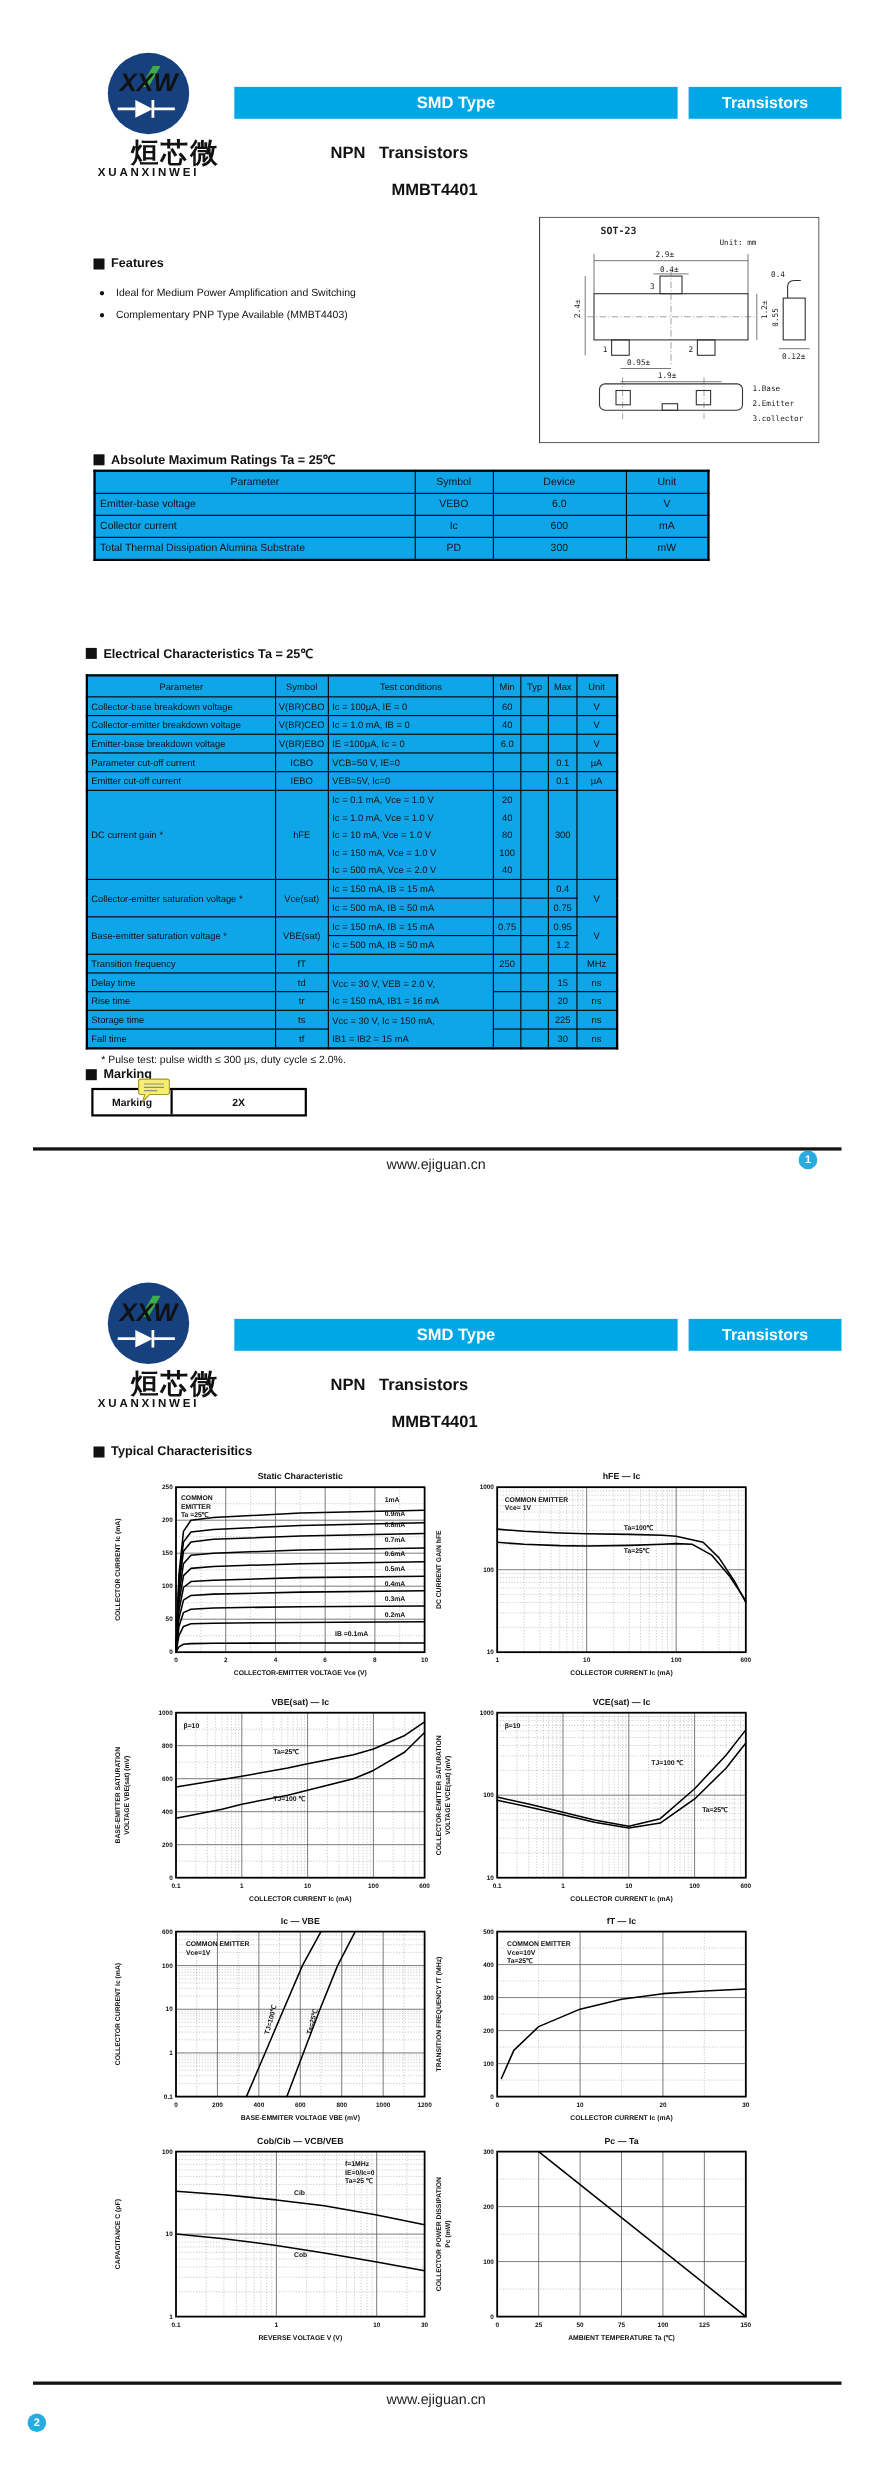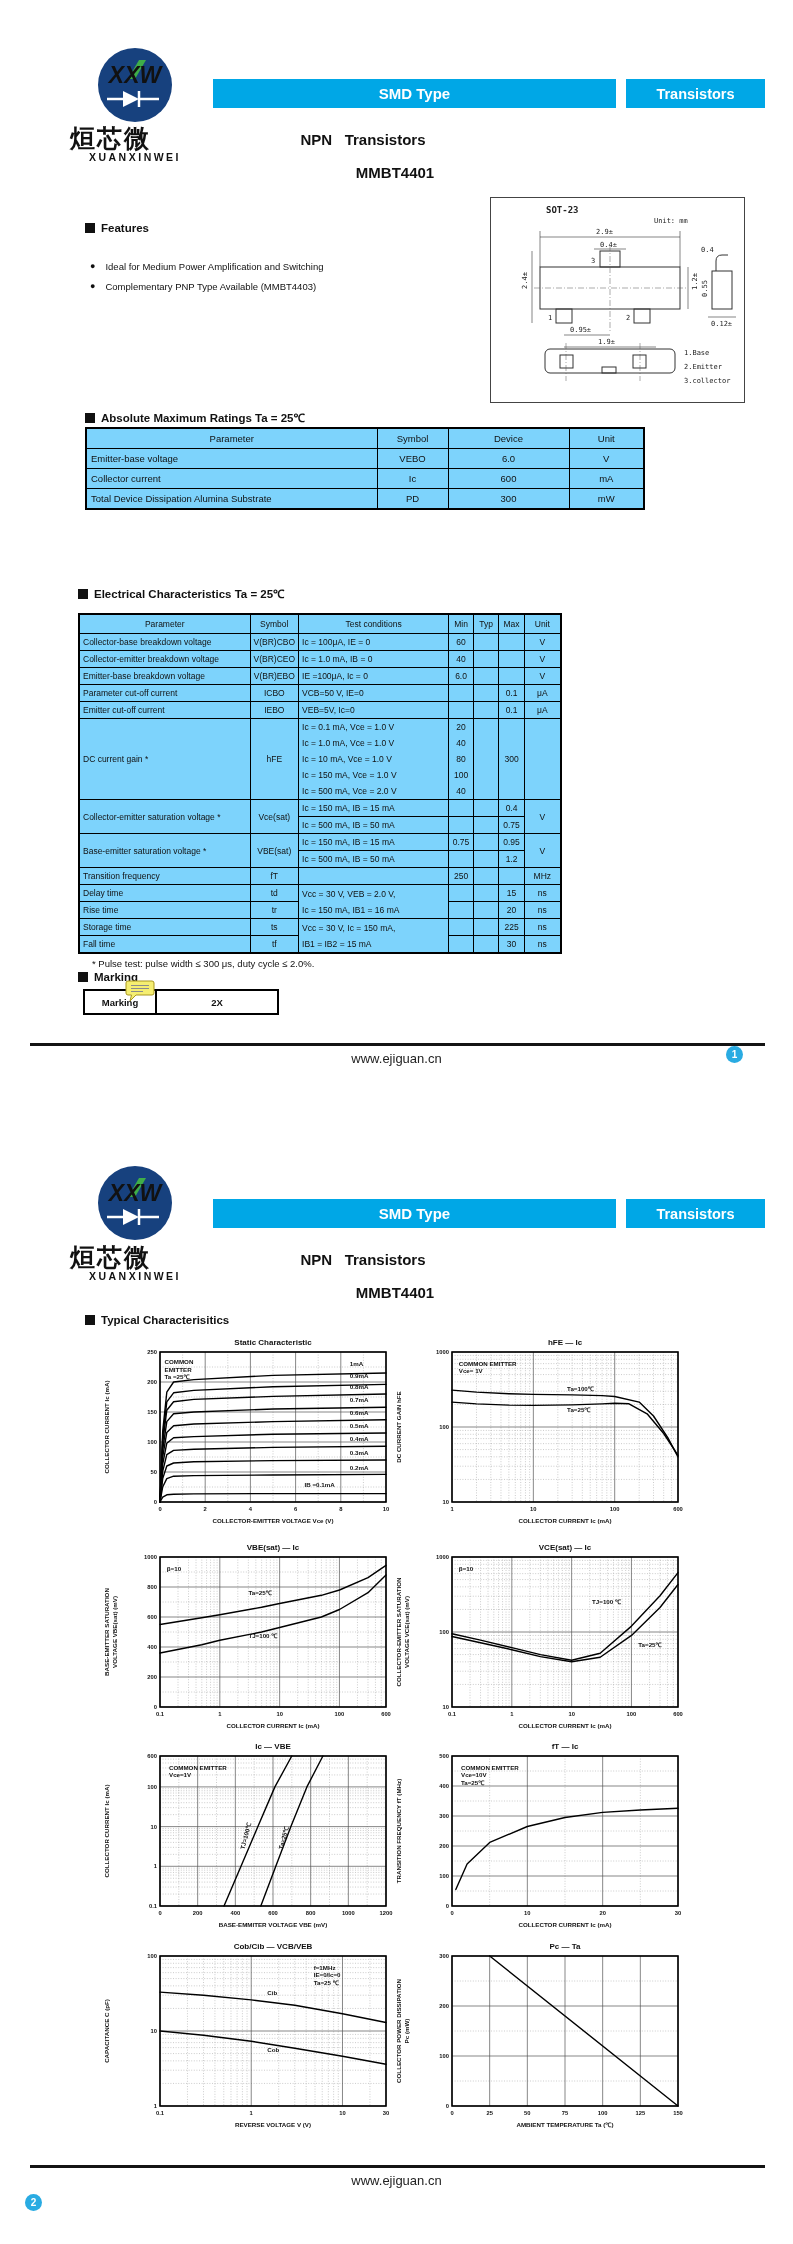--- a/index.html
+++ b/index.html
@@ -3,28 +3,28 @@
 <meta charset="utf-8">
 <style>
   html,body{margin:0;padding:0}
   body{width:793px;height:2244px;position:relative;background:#fff;color:#111;
        font-family:"Liberation Sans",sans-serif;overflow:hidden}
   .abs{position:absolute}
   .bar{background:#00a7e6;color:#fff;display:flex;align-items:center;justify-content:center;
        font-weight:bold;font-size:15px}
   .subtitle{font-size:15px;font-weight:bold;text-align:center;white-space:pre}
   .part{font-size:15px;font-weight:bold;text-align:center}
-  .cn{font-size:25px;font-weight:bold;text-align:left;letter-spacing:2px}
+  .cn{font-size:25px;font-weight:bold;text-align:right;letter-spacing:2px}
   .en{font-size:10.5px;font-weight:bold;text-align:center;letter-spacing:2.5px}
   .sec{font-size:11.5px;font-weight:bold;display:flex;align-items:center;gap:6px}
   .sq{display:inline-block;width:10px;height:10px;background:#111}
   .feat{font-size:9.5px}
   .feat .row{display:flex;align-items:center;gap:10px;height:20px}
   .dot{font-size:9px}
-  table.t{border-collapse:collapse;table-layout:fixed;border:2px solid #000;background:#7dd3fc}
+  table.t{border-collapse:collapse;table-layout:fixed;border:2px solid #000;background:#0ea5e9}
   .t td,.t th{border:1px solid #000;padding:0 4px;overflow:hidden;white-space:nowrap;
        font-weight:normal;text-align:left}
   .amr{font-size:9.5px}
   .amr td,.amr th{height:19px}
   .amr th{text-align:center}
   .elec{font-size:8.5px}
   .elec td,.elec th{height:16px;line-height:16px;padding:0 3px}
   .elec th{text-align:center;height:18px}
   .c{text-align:center !important}
   .ln{height:16px;line-height:16px;white-space:nowrap}
@@ -77,21 +77,21 @@
 <div class="abs bar" style="left:213px;top:79px;width:403px;height:29px">
   <span>SMD Type</span>
 </div>
 <div class="abs bar" style="left:626px;top:79px;width:139px;height:29px;font-size:14.5px">
   <span>Transistors</span>
 </div>
 
 <div class="abs subtitle" style="left:213px;top:131px;width:300px">NPN   Transistors</div>
 <div class="abs part" style="left:295px;top:164px;width:200px">MMBT4401</div>
 
-<div class="abs sec" style="left:85px;top:222px">
+<div class="abs sec" style="left:85px;top:234px">
   <span class="sq"></span>
   <span>Features</span>
 </div>
 <div class="abs feat" style="left:90px;top:256px">
   <div class="row">
     <span class="dot">●</span>
     <span>Ideal for Medium Power Amplification and Switching</span>
   </div>
   <div class="row">
     <span class="dot">●</span>
@@ -168,21 +168,21 @@
         <td class="c">6.0</td>
         <td class="c">V</td>
       </tr>
   <tr>
         <td>Collector current</td>
         <td class="c">Ic</td>
         <td class="c">600</td>
         <td class="c">mA</td>
       </tr>
   <tr>
-        <td>Total Device Dissipation Alumina Substrate</td>
+        <td>Total Thermal Dissipation Alumina Substrate</td>
         <td class="c">PD</td>
         <td class="c">300</td>
         <td class="c">mW</td>
       </tr>
 </tbody>
   </table>
 
 <div class="abs sec" style="left:78px;top:586px">
   <span class="sq"></span>
   <span>Electrical Characteristics Ta = 25℃</span>

